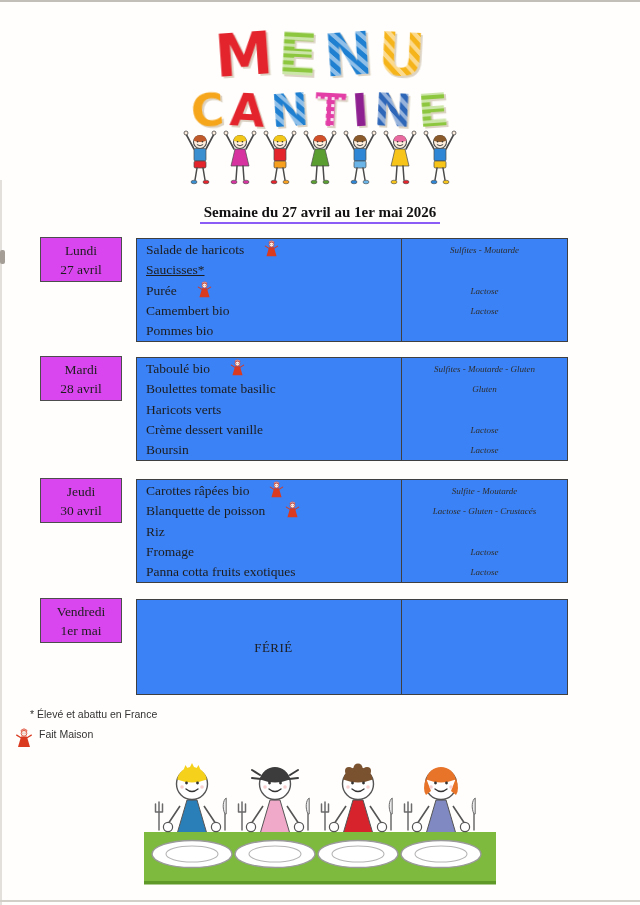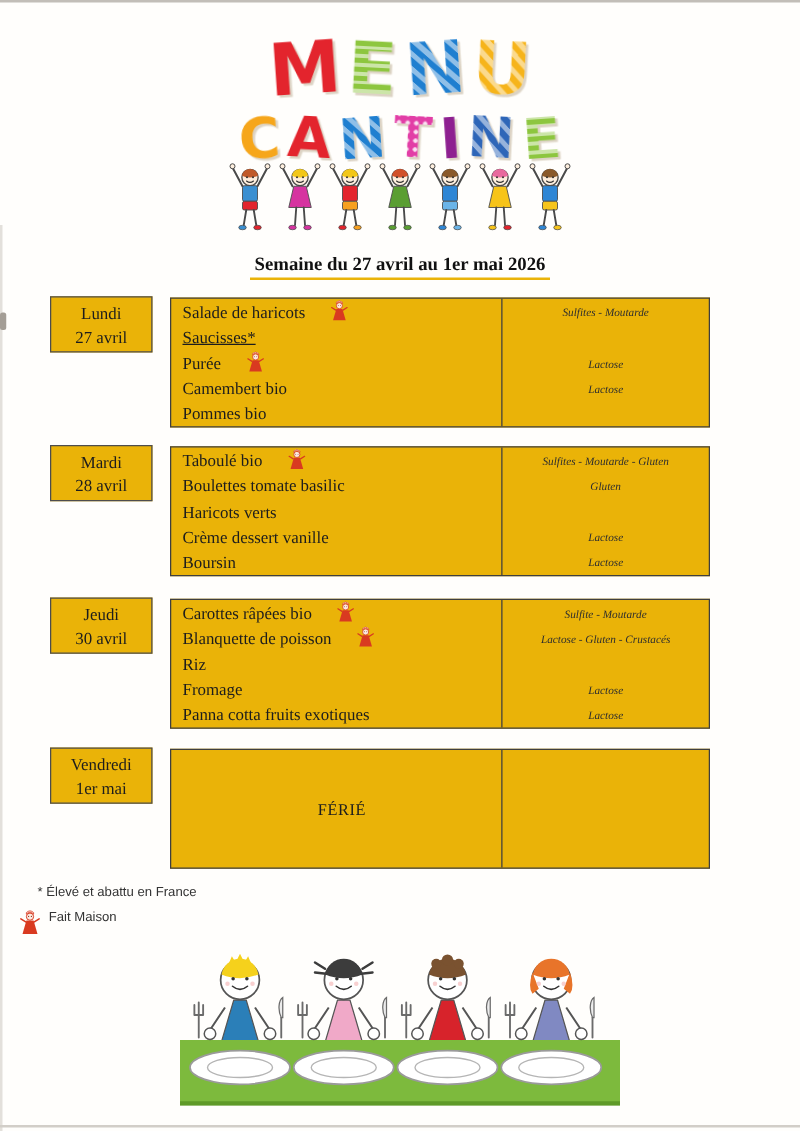--- a/index.html
+++ b/index.html
@@ -21,32 +21,32 @@
     .letter{color:transparent;}
   }
   .l1 .letter{font-size:58px;margin:0 3px;}
   .l2 .letter{font-size:45px;margin:0 3px;}
   #title-kids{position:absolute;top:128px;width:100%;text-align:center;}
   #title-kids svg{display:inline-block;margin:0 1px;}
 
   
   .week-heading{position:absolute;top:204px;width:100%;text-align:center;
                 font-size:15px;font-weight:bold;color:#111;}
-  .hu{border-bottom:2px solid #eab308;padding:0 4px 2px 4px;}
+  .hu{border-bottom:2px solid #8b5cf6;padding:0 4px 2px 4px;}
 
   
   .menu-section{position:absolute;left:0;width:640px;height:104px;}
   .menu-section:nth-child(1){top:237px;}
   .menu-section:nth-child(2){top:356px;}
   .menu-section:nth-child(3){top:478px;}
   .menu-section:nth-child(4){top:598px;--th:94px;}
   .day-box{position:absolute;left:40px;top:0;width:80px;height:40px;border:1.5px solid #4d4d4d;
-           text-align:center;font-size:13.5px;padding-top:3px;line-height:19px;background:#eab308;}
+           text-align:center;font-size:13.5px;padding-top:3px;line-height:19px;background:#d946ef;}
   .menu-table{position:absolute;left:136px;top:1px;width:430px;height:var(--th,102px);
-              border:1.5px solid #3f3f3f;display:flex;background:#eab308;}
+              border:1.5px solid #3f3f3f;display:flex;background:#3b82f6;}
   .menu-col{width:265px;border-right:1.4px solid #3f3f3f;padding:1px 0 0 9px;box-sizing:border-box;}
   .allergen-col{flex:1;padding-top:1px;}
   .menu-row{height:20.3px;line-height:20.3px;font-size:13.5px;white-space:nowrap;}
   .item-underline{text-decoration:underline;}
   .allergen-row{height:20.3px;line-height:20.3px;font-size:9px;font-style:italic;
                 text-align:center;color:#2e2e2e;}
   .fm-inline{display:inline-block;vertical-align:-3px;margin-left:20px;}
   .holiday{display:flex;align-items:center;justify-content:center;height:100%;
            font-size:13px;letter-spacing:.5px;}
 

